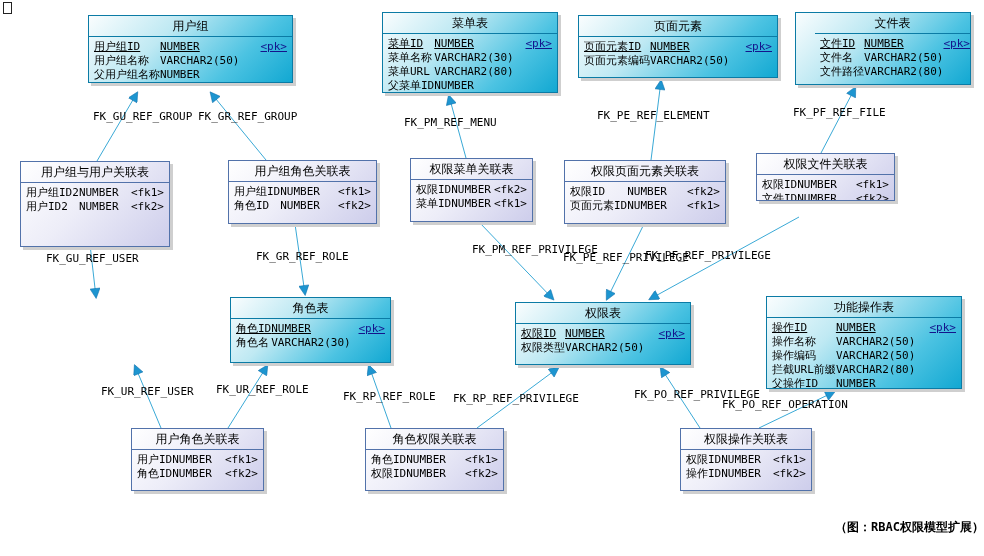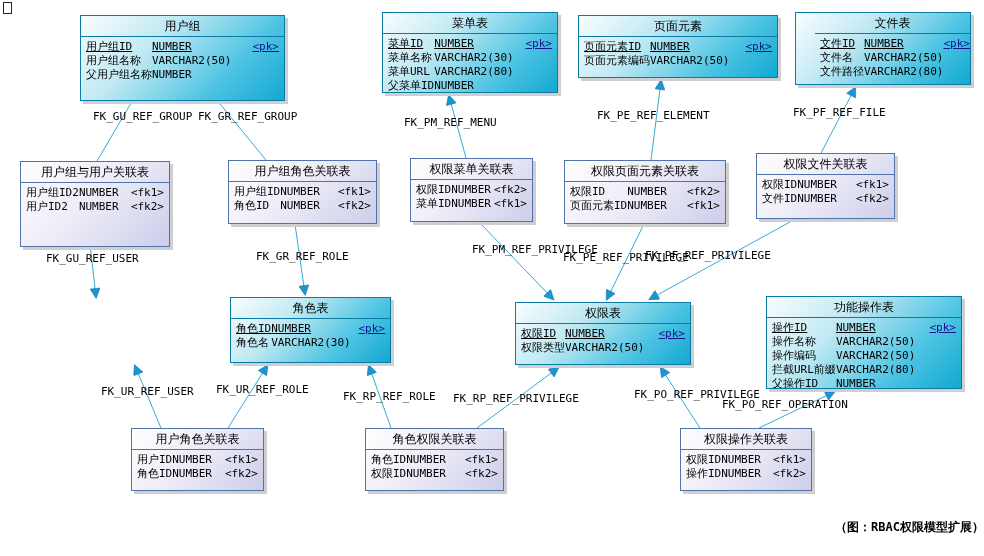--- a/index.html
+++ b/index.html
@@ -80,21 +80,21 @@
     <div class="fk-label" style="left: 256px; top: 251px;">FK_GR_REF_ROLE</div>
     <div class="fk-label" style="left: 472px; top: 244px; text-align: right;">FK_PM_REF_PRIVILEGE</div>
     <div class="fk-label" style="left: 563px; top: 252px;">FK_PE_REF_PRIVILEGE</div>
     <div class="fk-label" style="left: 645px; top: 250px;">FK_PF_REF_PRIVILEGE</div>
     <div class="fk-label" style="left: 101px; top: 386px;">FK_UR_REF_USER</div>
     <div class="fk-label" style="left: 216px; top: 384px;">FK_UR_REF_ROLE</div>
     <div class="fk-label" style="left: 343px; top: 391px;">FK_RP_REF_ROLE</div>
     <div class="fk-label" style="left: 453px; top: 393px;">FK_RP_REF_PRIVILEGE</div>
     <div class="fk-label" style="left: 634px; top: 389px;">FK_PO_REF_PRIVILEGE</div>
     <div class="fk-label" style="left: 722px; top: 399px;">FK_PO_REF_OPERATION</div>
-    <div class="tbl entity" style="left: 80px; top: 15px; width: 205px; height: 86px;">
+    <div class="tbl entity" style="left: 88px; top: 15px; width: 205px; height: 68px;">
       <div class="tbl-title">用户组</div>
       <table class="rows">
         <tbody>
           <tr class="pk">
             <td class="f">用户组ID</td>
             <td class="t">NUMBER</td>
             <td class="k">&lt;pk&gt;</td>
           </tr>
           <tr>
             <td class="f">用户组名称</td>
@@ -236,21 +236,21 @@
             <td class="k">&lt;fk2&gt;</td>
           </tr>
           <tr>
             <td class="f">页面元素ID</td>
             <td class="t">NUMBER</td>
             <td class="k">&lt;fk1&gt;</td>
           </tr>
         </tbody>
       </table>
     </div>
-    <div class="tbl assoc" style="left: 756px; top: 153px; width: 139px; height: 66px;">
+    <div class="tbl assoc" style="left: 756px; top: 153px; width: 139px; height: 48px;">
       <div class="tbl-title">权限文件关联表</div>
       <table class="rows">
         <tbody>
           <tr>
             <td class="f">权限ID</td>
             <td class="t">NUMBER</td>
             <td class="k">&lt;fk1&gt;</td>
           </tr>
           <tr>
             <td class="f">文件ID</td>

